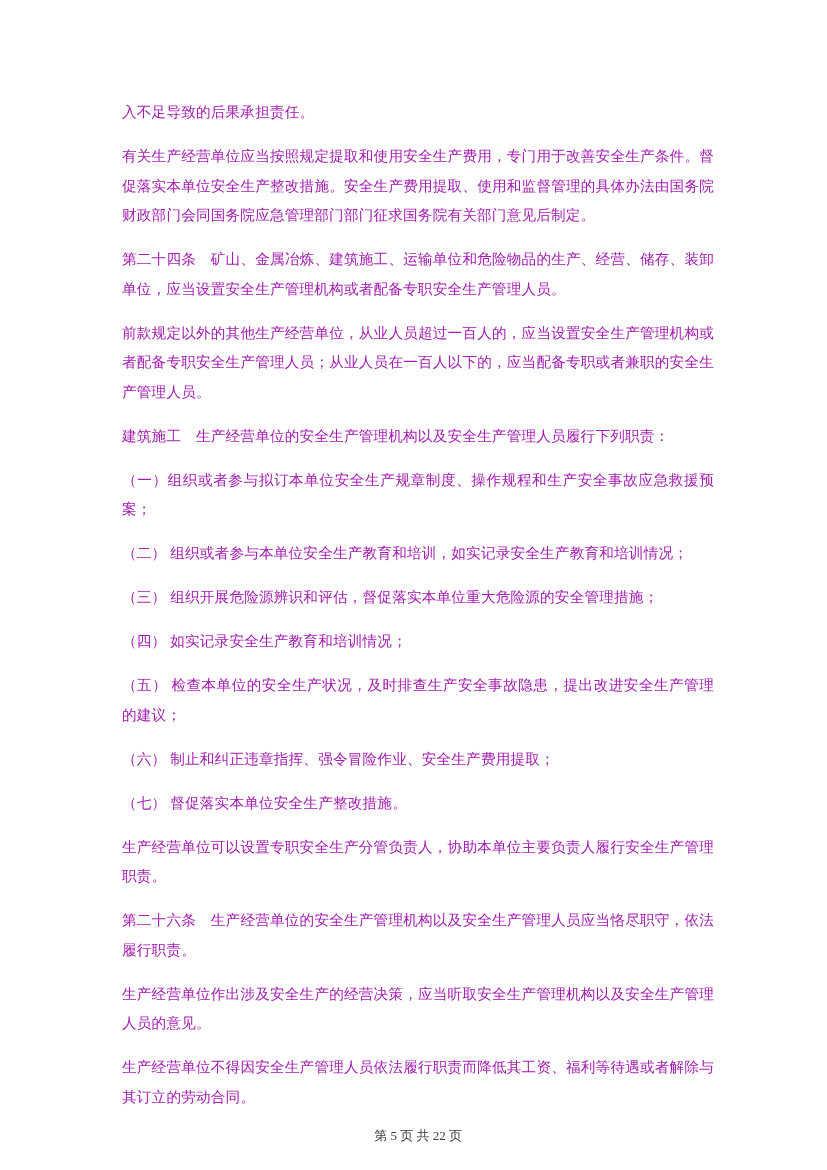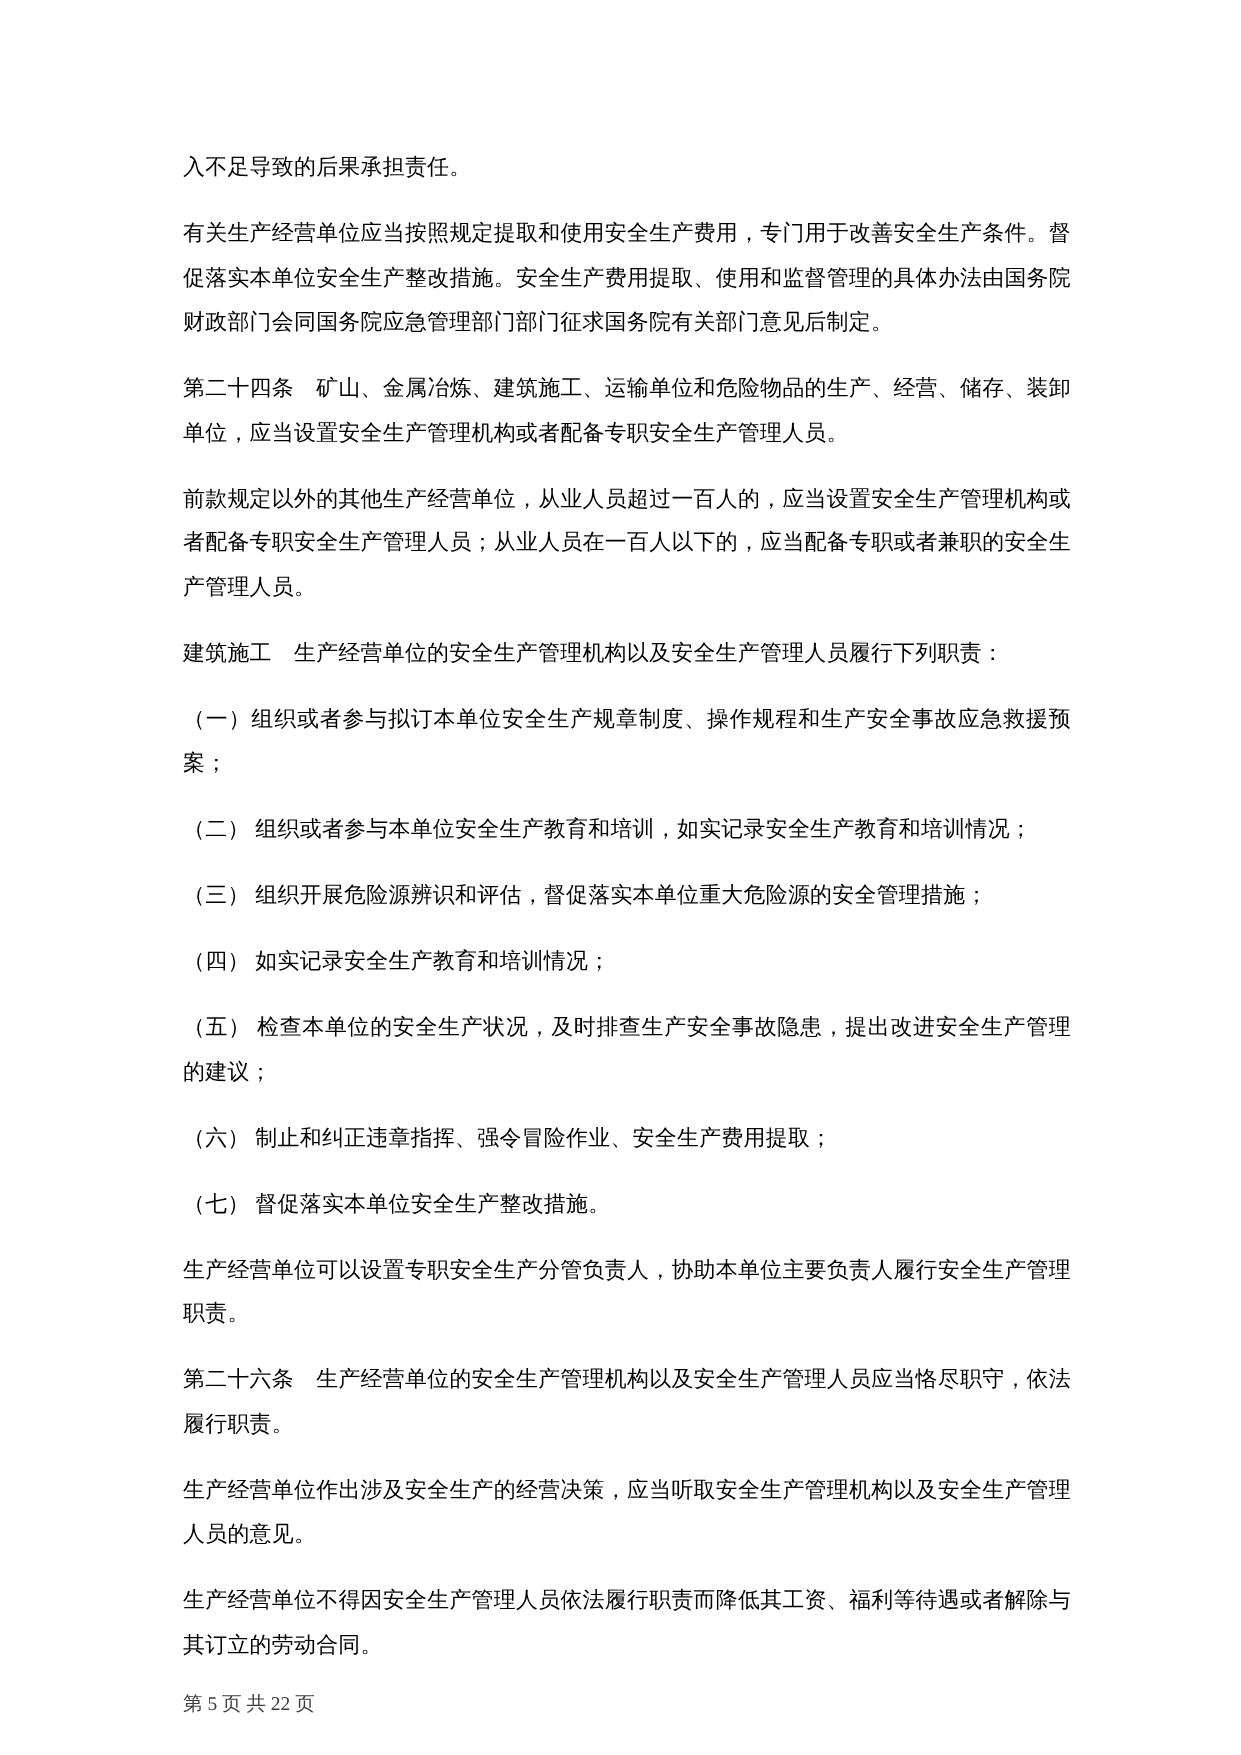--- a/index.html
+++ b/index.html
@@ -17,32 +17,32 @@
     width: 827px;
     height: 1170px;
     padding: 98px 113px 0 122px;
     background: #ffffff;
   }
   .doc-para {
     margin: 0 0 14.5px 0;
     font-family: "Liberation Serif", "DejaVu Serif", serif;
     font-size: 14.6px;
     line-height: 29.5px;
-    color: #000000;
+    color: #a21caf;
     text-align: justify;
     text-justify: inter-character;
     letter-spacing: 0.2px;
   }
   .page-footer {
     margin-top: 3px;
     font-family: "Liberation Serif", "DejaVu Serif", serif;
     font-size: 13px;
     line-height: 18px;
     color: #3b3b3b;
-    text-align: left;
+    text-align: center;
   }
 </style>
 </head>
 <body>
 
 <div class="page">
   <p class="doc-para">入不足导致的后果承担责任。</p>
   <p class="doc-para">有关生产经营单位应当按照规定提取和使用安全生产费用，专门用于改善安全生产条件。督促落实本单位安全生产整改措施。安全生产费用提取、使用和监督管理的具体办法由国务院财政部门会同国务院应急管理部门部门征求国务院有关部门意见后制定。</p>
   <p class="doc-para">第二十四条　矿山、金属冶炼、建筑施工、运输单位和危险物品的生产、经营、储存、装卸单位，应当设置安全生产管理机构或者配备专职安全生产管理人员。</p>
   <p class="doc-para">前款规定以外的其他生产经营单位，从业人员超过一百人的，应当设置安全生产管理机构或者配备专职安全生产管理人员；从业人员在一百人以下的，应当配备专职或者兼职的安全生产管理人员。</p>

